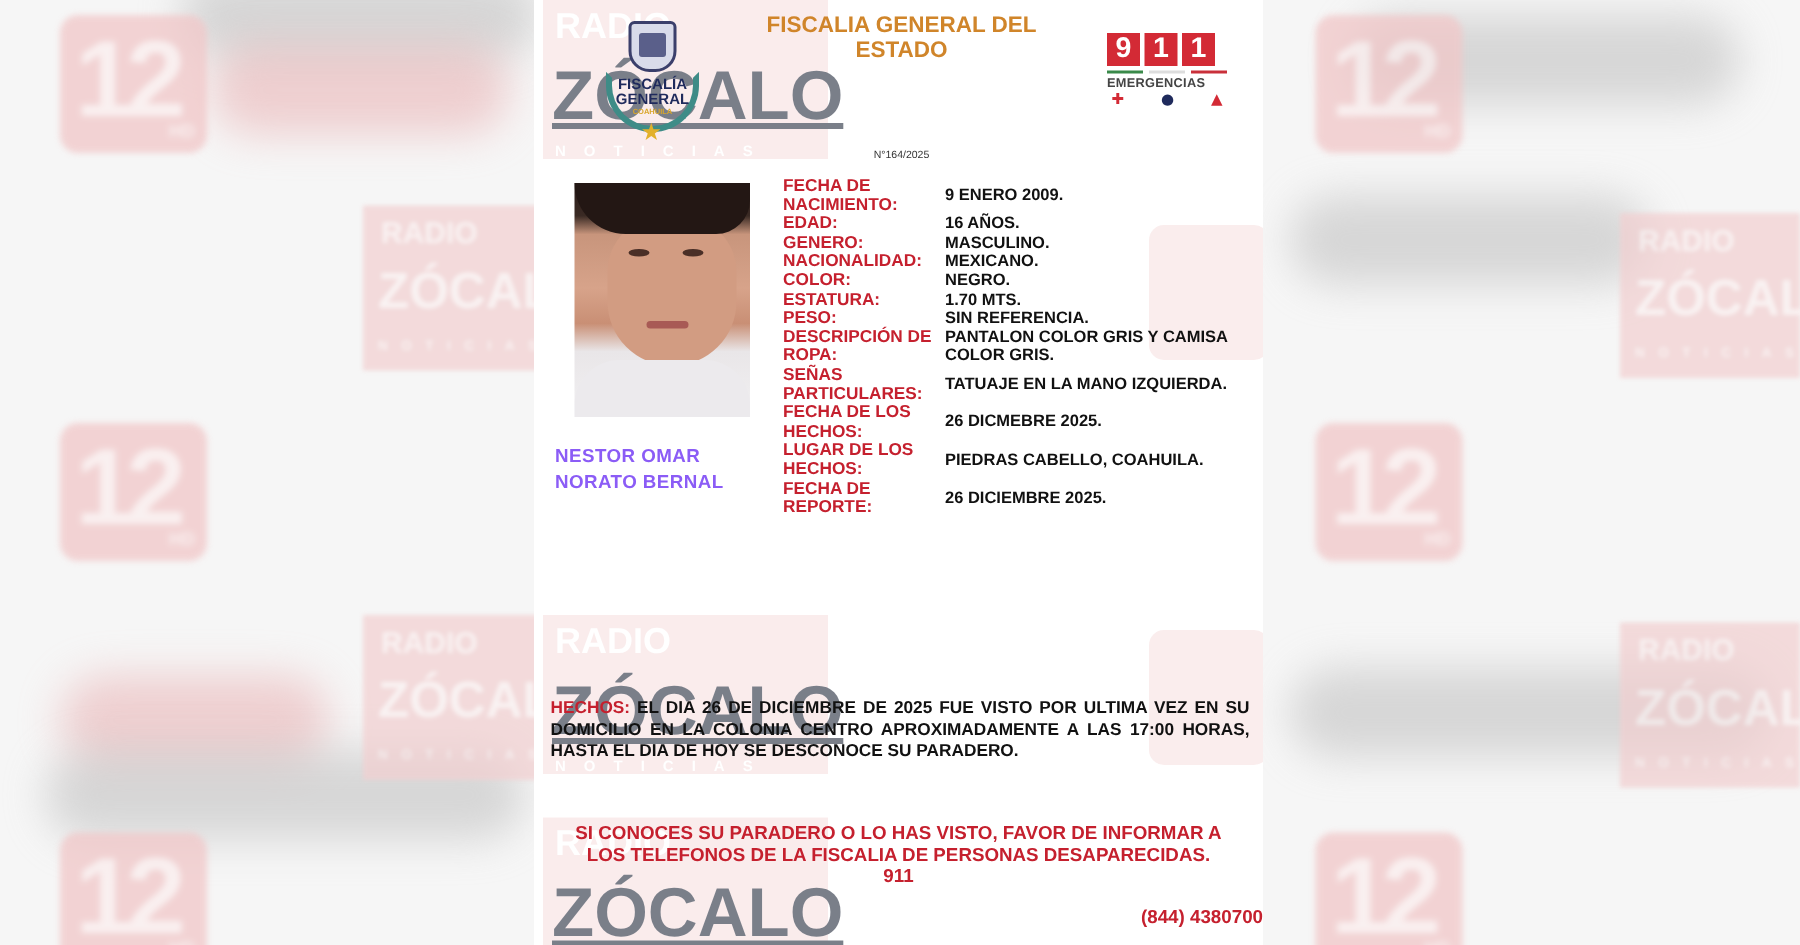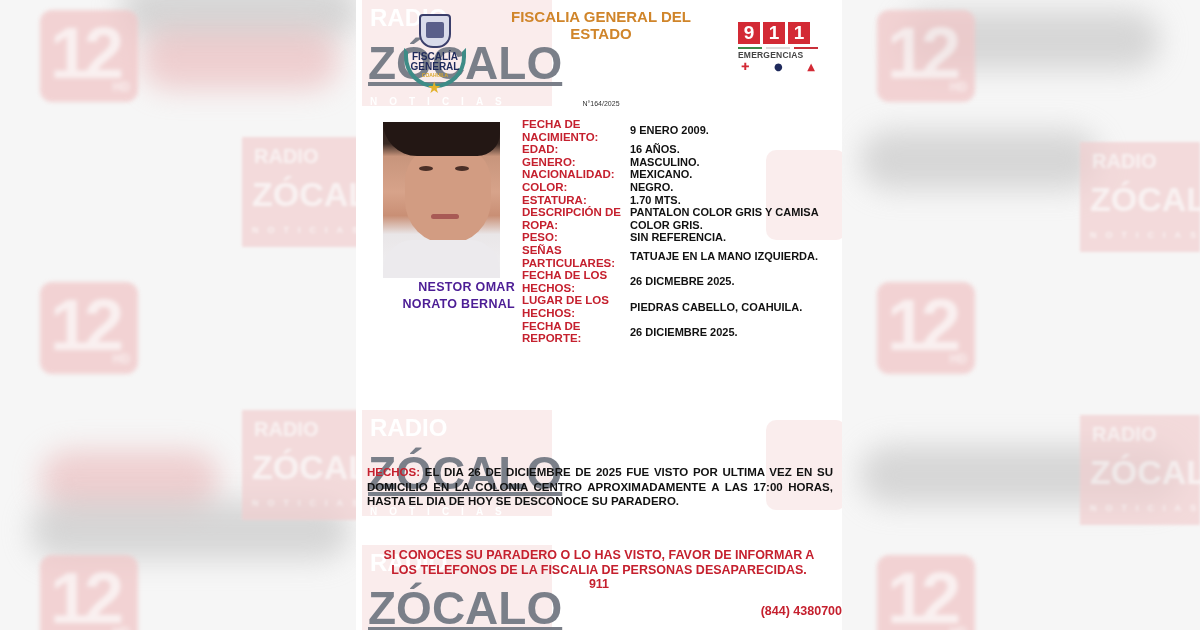--- a/index.html
+++ b/index.html
@@ -87,22 +87,22 @@
     background: linear-gradient(180deg, #2a1d1a 0%, #3a2a24 14%, #c8957c 22%, #d7a38a 45%, #c98f75 60%, #e9e6e8 72%, #f1f0f2 100%);
   }
   .photo .hair { position:absolute; left:0; top:0; width:117px; height:34px; background:#231714; border-radius: 0 0 40px 60px; }
   .photo .face { position:absolute; left:22px; top:22px; width:86px; height:100px; background:#d29c82; border-radius: 40px 40px 46px 46px; }
   .photo .eye1, .photo .eye2 { position:absolute; width:14px; height:5px; background:#4a2f27; border-radius: 50%; top: 44px; }
   .photo .eye1 { left: 36px; } .photo .eye2 { left: 72px; }
   .photo .mouth { position:absolute; left:48px; top:92px; width:28px; height:5px; background:#a85a55; border-radius: 3px; }
   .photo .shirt { position:absolute; left:0; top:118px; width:117px; height:40px; background:#eceaed; border-radius: 30px 30px 0 0; }
 
   .name {
-    position: absolute; left: 14px; top: 279px; width: 145px; text-align: right;
-    font: 700 12.5px "Liberation Sans", sans-serif; color: #4c1d95; line-height: 17px; letter-spacing: .3px;
+    position: absolute; left: 14px; top: 296px; width: 145px; text-align: left;
+    font: 700 12.5px "Liberation Sans", sans-serif; color: #8b5cf6; line-height: 17px; letter-spacing: .3px;
   }
 
   .details { position: absolute; left: 166px; top: 118px; width: 316px; }
   .row { display: flex; align-items: center; }
   .row .k { width: 108px; font: 700 11.5px "Liberation Sans", sans-serif; color: #c5202e; line-height: 12.6px; }
   .row .v { flex: 1; font: 700 11px "Liberation Sans", sans-serif; color: #111; line-height: 12.6px; }
 
   .hechos {
     position: absolute; left: 11px; top: 465px; width: 466px;
     font: 700 11.5px "Liberation Sans", sans-serif; color: #111; line-height: 14.5px; text-align: justify;
@@ -261,26 +261,26 @@
       </div>
     <div class="row">
         <div class="k">COLOR:</div>
         <div class="v">NEGRO.</div>
       </div>
     <div class="row">
         <div class="k">ESTATURA:</div>
         <div class="v">1.70 MTS.</div>
       </div>
     <div class="row">
+        <div class="k">PESO:</div>
+        <div class="v">SIN REFERENCIA.</div>
+      </div>
+    <div class="row">
         <div class="k">DESCRIPCIÓN DE ROPA:</div>
         <div class="v">PANTALON COLOR GRIS Y CAMISA COLOR GRIS.</div>
-      </div>
-    <div class="row">
-        <div class="k">PESO:</div>
-        <div class="v">SIN REFERENCIA.</div>
       </div>
     <div class="row">
         <div class="k">SEÑAS PARTICULARES:</div>
         <div class="v">TATUAJE EN LA MANO IZQUIERDA.</div>
       </div>
     <div class="row">
         <div class="k">FECHA DE LOS HECHOS:</div>
         <div class="v">26 DICMEBRE 2025.</div>
       </div>
     <div class="row">

